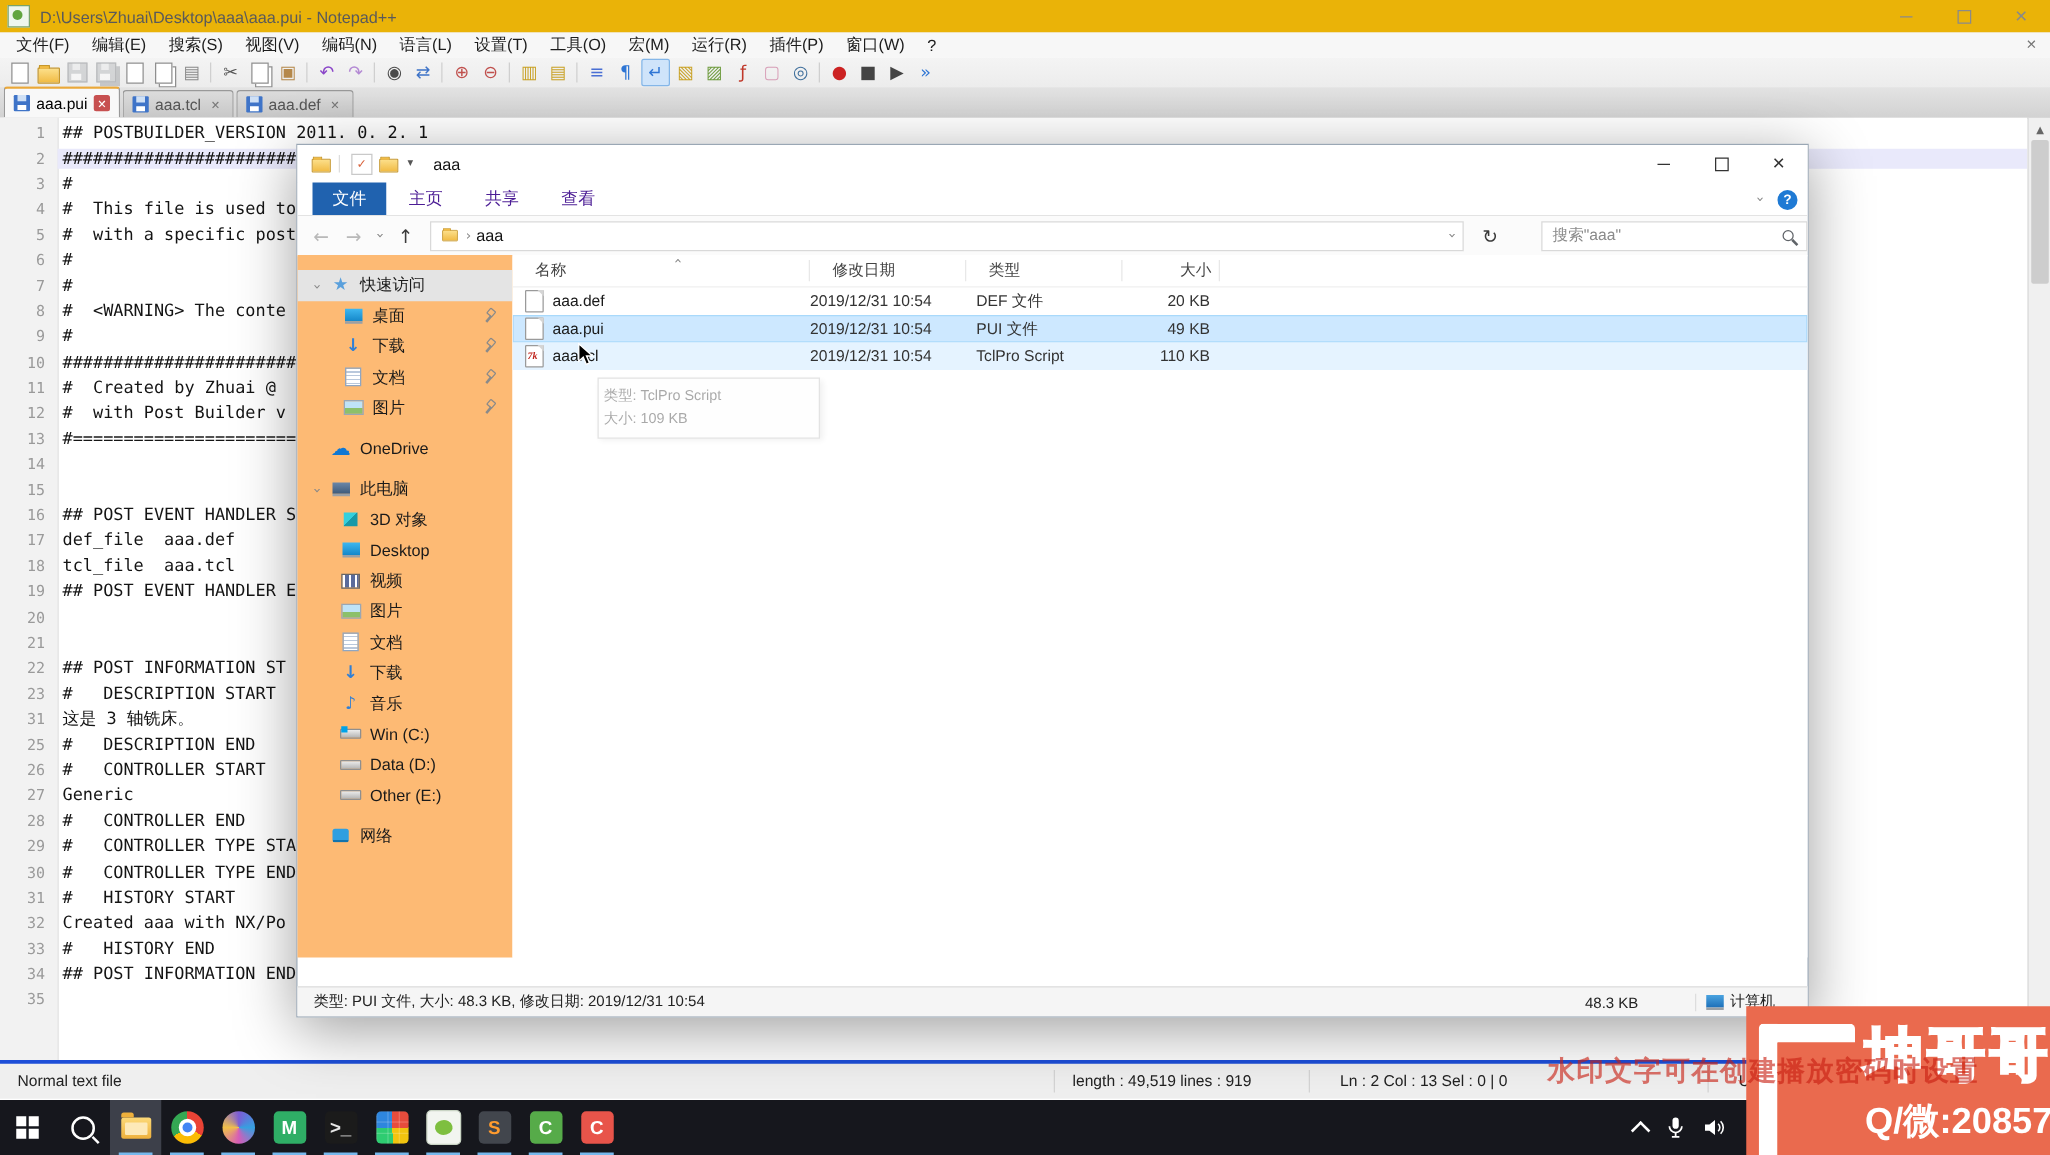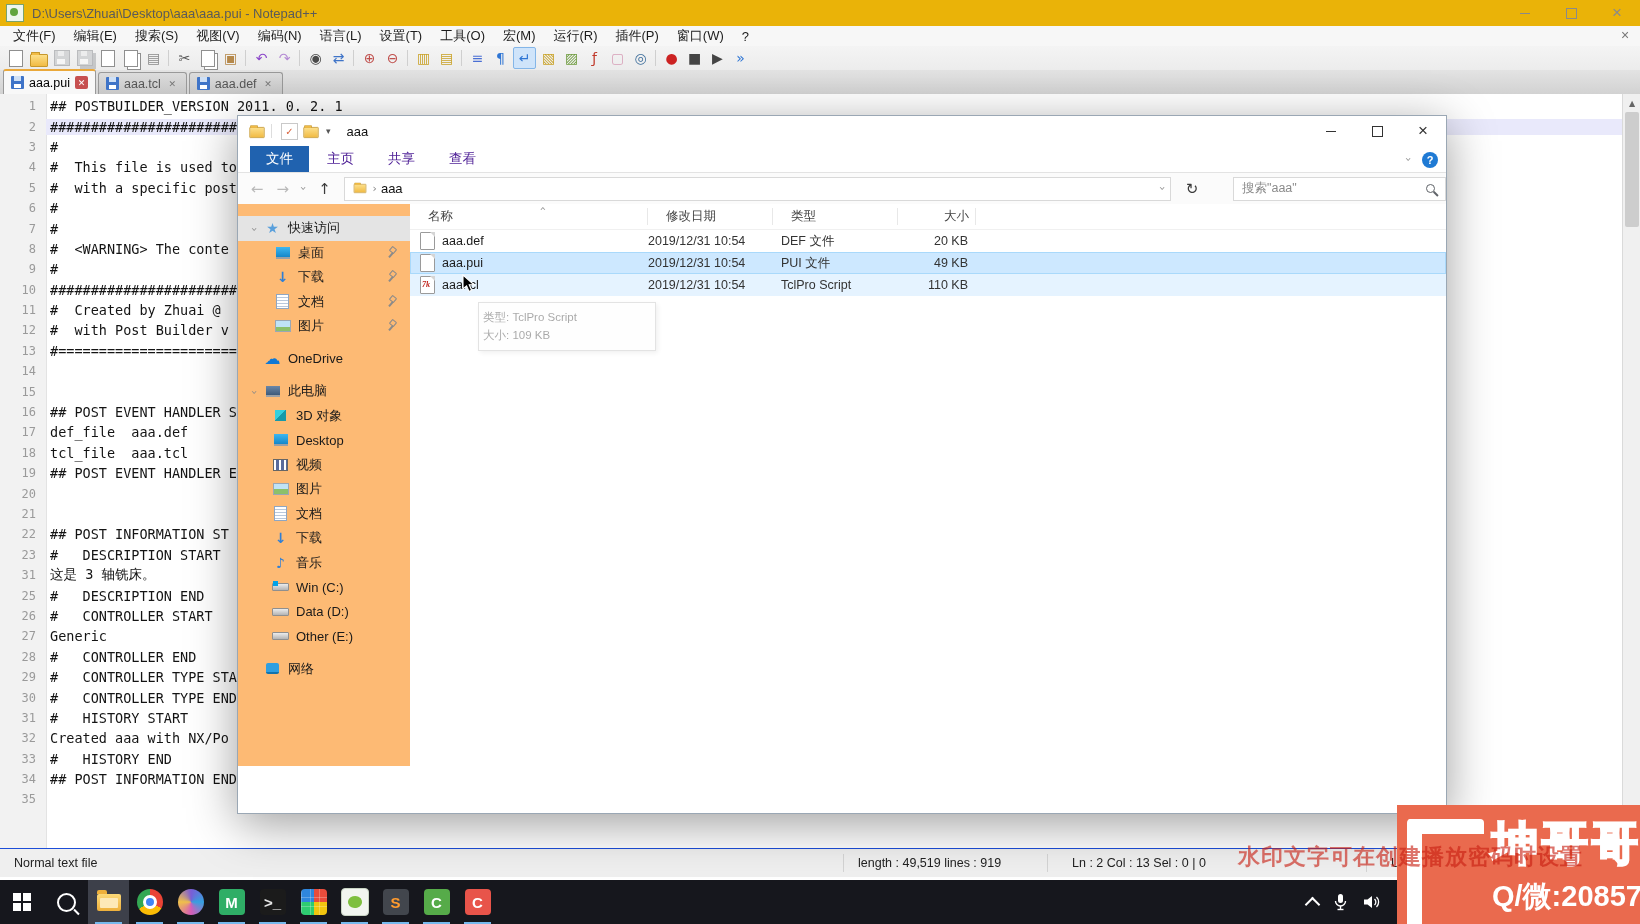--- a/index.html
+++ b/index.html
@@ -50,21 +50,21 @@
 .editor{left:0;top:94px;width:1622px;height:758px;background:#fff;overflow:hidden;padding-top:2px;box-sizing:border-box}
 .gutterbg{position:absolute;left:0;top:0;width:46px;height:758px;background:#f2f2f2;border-right:1px solid #e3e3e3}
 .ed-line{position:relative;display:flex;height:20.4px;align-items:center}
 .ln{width:36px;text-align:right;padding-right:10px;color:#9a9a9a;font:12px "DejaVu Sans Mono",monospace;flex:none;position:relative}
 .lt{flex:1;font:13.5px "DejaVu Sans Mono",monospace;color:#141414;white-space:pre;padding-left:4px}
 .ed-line.cur .lt{background:#e9e9fb}
 .npp-scroll{left:1622px;top:94px;width:18px;height:758px;background:#f0f0f0;border-left:1px solid #dadada}
 .npp-scroll .up{position:absolute;top:2px;left:0;width:18px;height:15px;color:#666;font-size:8px;display:flex;align-items:center;justify-content:center;font-family:"DejaVu Sans",sans-serif}
 .npp-scroll .thumb{position:absolute;top:18px;left:2px;width:14px;height:115px;background:#cdcdcd;border-radius:2px}
 
-.npp-status{left:0;top:848px;width:1640px;height:28px;background:#efefef;border-top:1px solid #1d4ed8;display:flex;align-items:center;font-size:12.5px;color:#222}
+.npp-status{left:0;top:848px;width:1640px;height:28px;background:#efefef;border-top:3px solid #1d4ed8;display:flex;align-items:center;font-size:12.5px;color:#222}
 .st-sec{padding:0 14px;height:18px;display:flex;align-items:center;border-right:1px solid #d4d4d4}
 .st-doc{width:815px}
 .st-len{width:175px}
 .st-cur{width:280px;margin-left:10px}
 .st-eol{margin-left:10px}
 
 
 .explorer{left:237px;top:115px;width:1208px;height:697px;background:#fff;border:1px solid #9aa7b4;box-shadow:0 10px 45px rgba(0,0,0,.38);z-index:40}
 .ex-title{position:absolute;left:0;top:0;width:100%;height:30px;background:#fff;display:flex;align-items:center}
 .fld.s{transform:scale(.85);margin-top:2px}
@@ -753,20 +753,29 @@
               <span class="fi file-tcl"></span>
               <span>aaa.tcl</span>
             </span>
             <span class="fc-date">2019/12/31 10:54</span>
             <span class="fc-type">TclPro Script</span>
             <span class="fc-size">110 KB</span>
           </div>
         </div>
     </div>
 
+    <div class="ex-status2">
+      <span class="d1">类型: PUI 文件, 大小: 48.3 KB, 修改日期: 2019/12/31 10:54</span>
+      <span class="d2">48.3 KB</span>
+      <span class="dsep"></span>
+      <span class="d3">
+        <span class="pc-mini"></span>
+        <span>计算机</span>
+      </span>
+    </div>
   </div>
 
   <div class="abs tooltip">
     <div>类型: TclPro Script</div>
     <div>大小: 109 KB</div>
   </div>
   <svg class="abs cursor" width="14" height="20" viewBox="0 0 14 20">
     <path d="M1,1 L1,15 L4.6,11.8 L7,17.5 L9.6,16.3 L7.2,10.8 L12,10.8 Z" fill="#000" stroke="#fff" stroke-width="1.1"></path>
   </svg>
 

